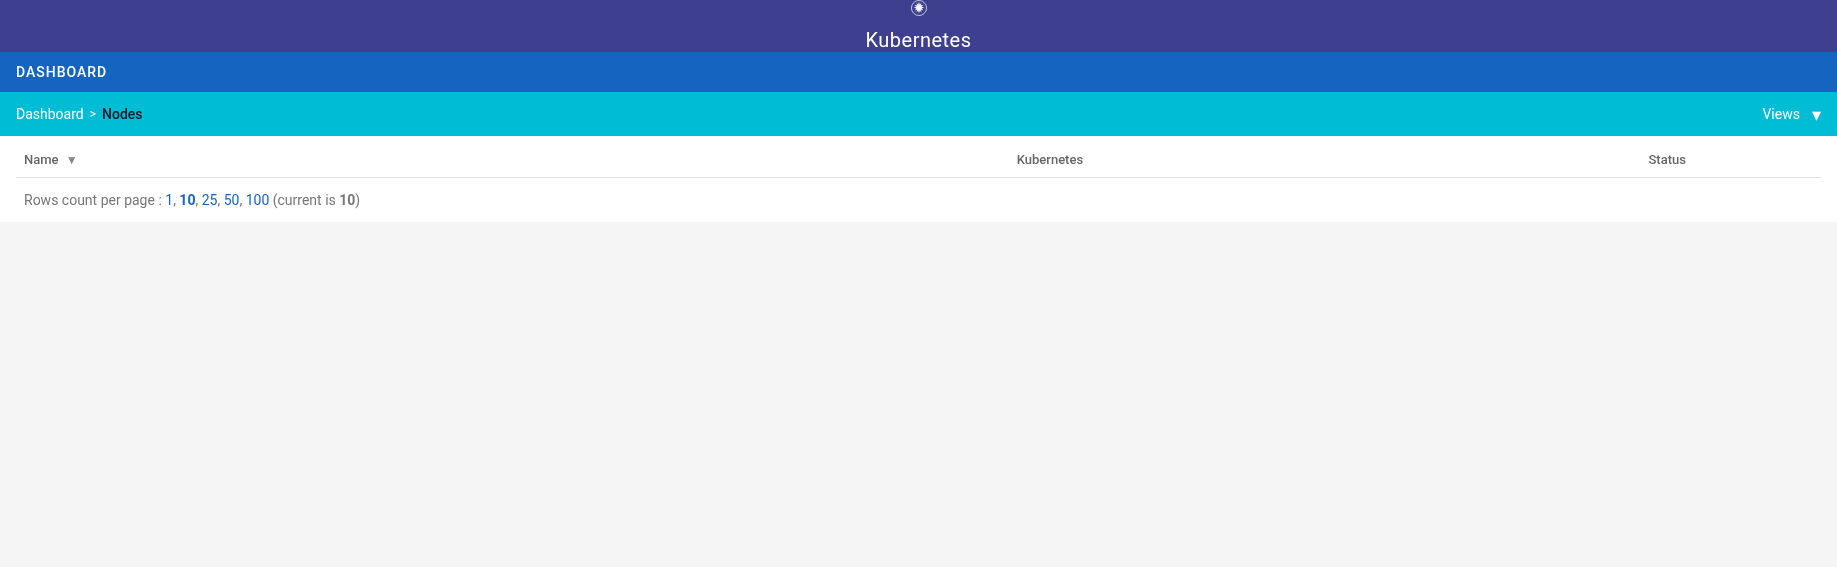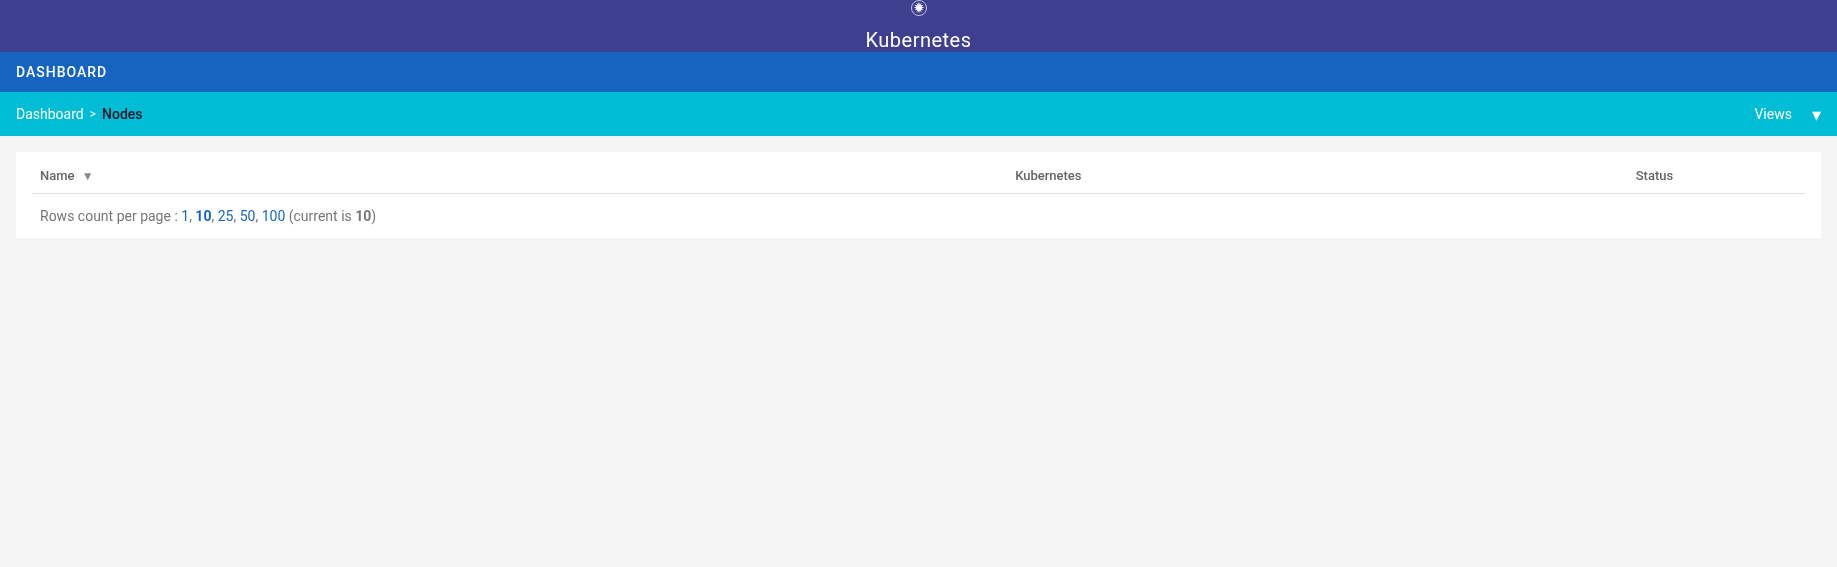--- a/index.html
+++ b/index.html
@@ -66,36 +66,36 @@
       color: #fff;
       font-size: 12px;
     }
     .breadcrumb-bar .breadcrumb .breadcrumb-current {
       color: #0f172a;
       font-weight: 500;
     }
     .views-btn {
       display: flex;
       align-items: center;
-      gap: 20px;
+      gap: 12px;
       color: #fff;
       font-size: 14px;
       cursor: pointer;
       background: none;
       border: none;
       font-family: inherit;
     }
     .views-btn .dropdown-arrow {
       font-size: 18px;
     }
 
     
     .main-content {
       background: #fff;
-      margin: 16px;
+      margin: 0;
       padding: 0 16px;
     }
 
     
     .data-table {
       width: 100%;
       border-collapse: collapse;
     }
     .data-table thead tr th {
       text-align: left;

